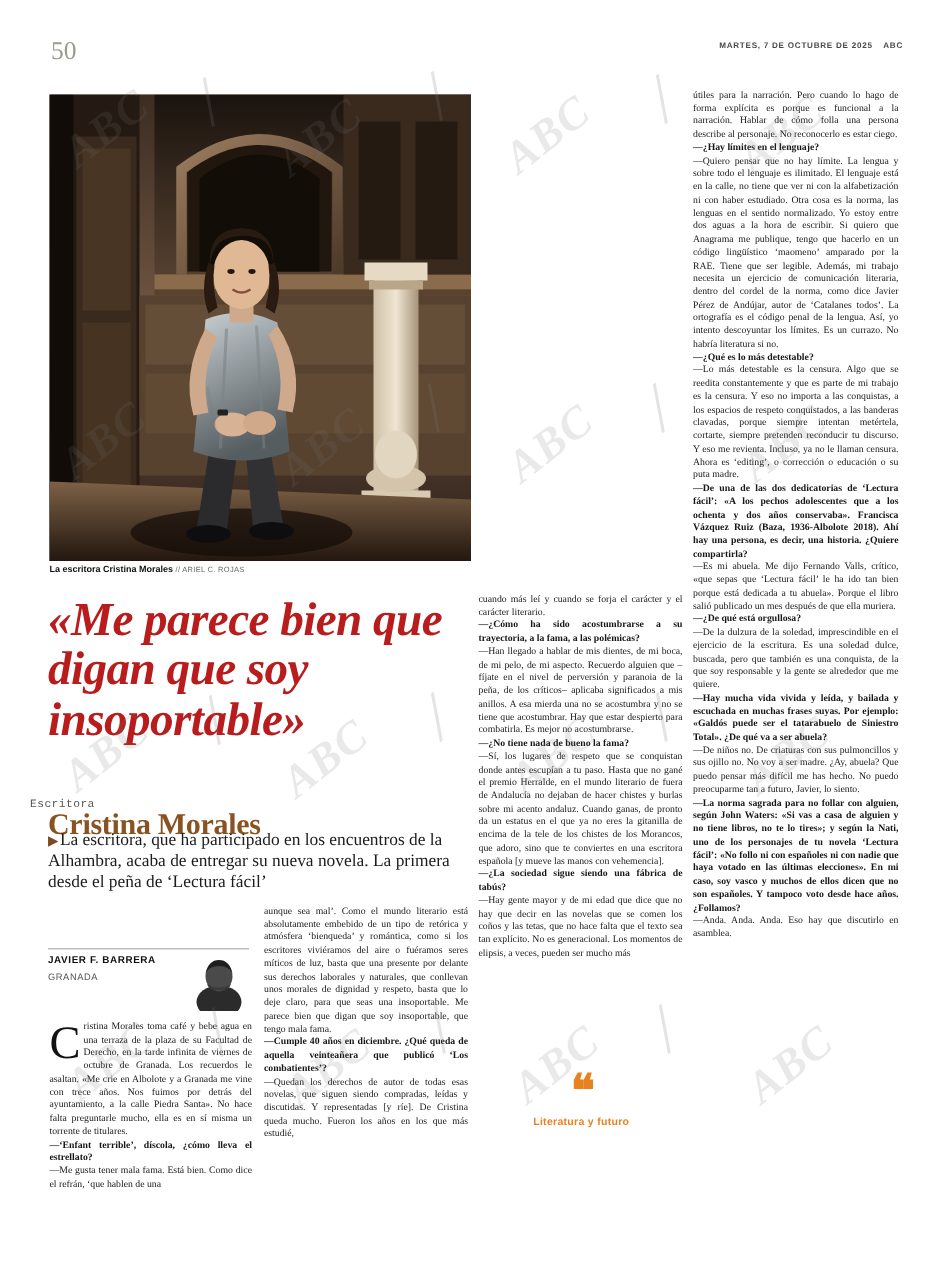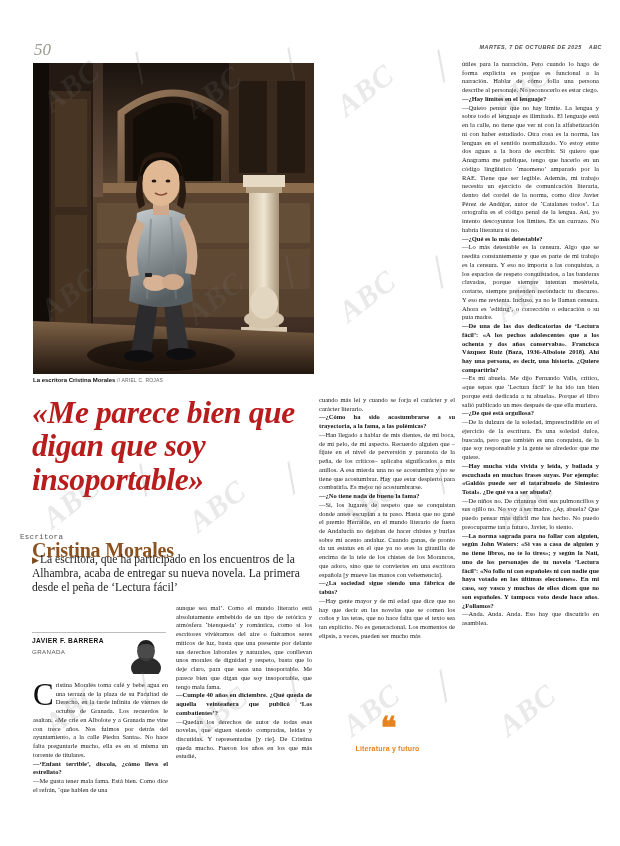--- a/index.html
+++ b/index.html
@@ -26,21 +26,21 @@
     transform:rotate(-38deg);
     transform-origin:left top;
   }
   .wm.slash{
     font-weight:400;
     color:rgba(120,120,120,0.20);
   }
 
   
   .masthead{
-    position:absolute;left:0;top:16px;width:620px;height:52px;font-style:italic;
+    position:absolute;left:0;top:0;width:620px;height:52px;
   }
   .page-num{
     position:absolute;left:34px;top:24px;
     font-family:"Liberation Serif", serif;
     font-size:17px;color:#9a9a8f;letter-spacing:0px;
   }
   .section-title{
     position:absolute;left:60px;top:12px;
     font-family:"Liberation Serif", serif;
     font-size:30px;letter-spacing:1.2px;

